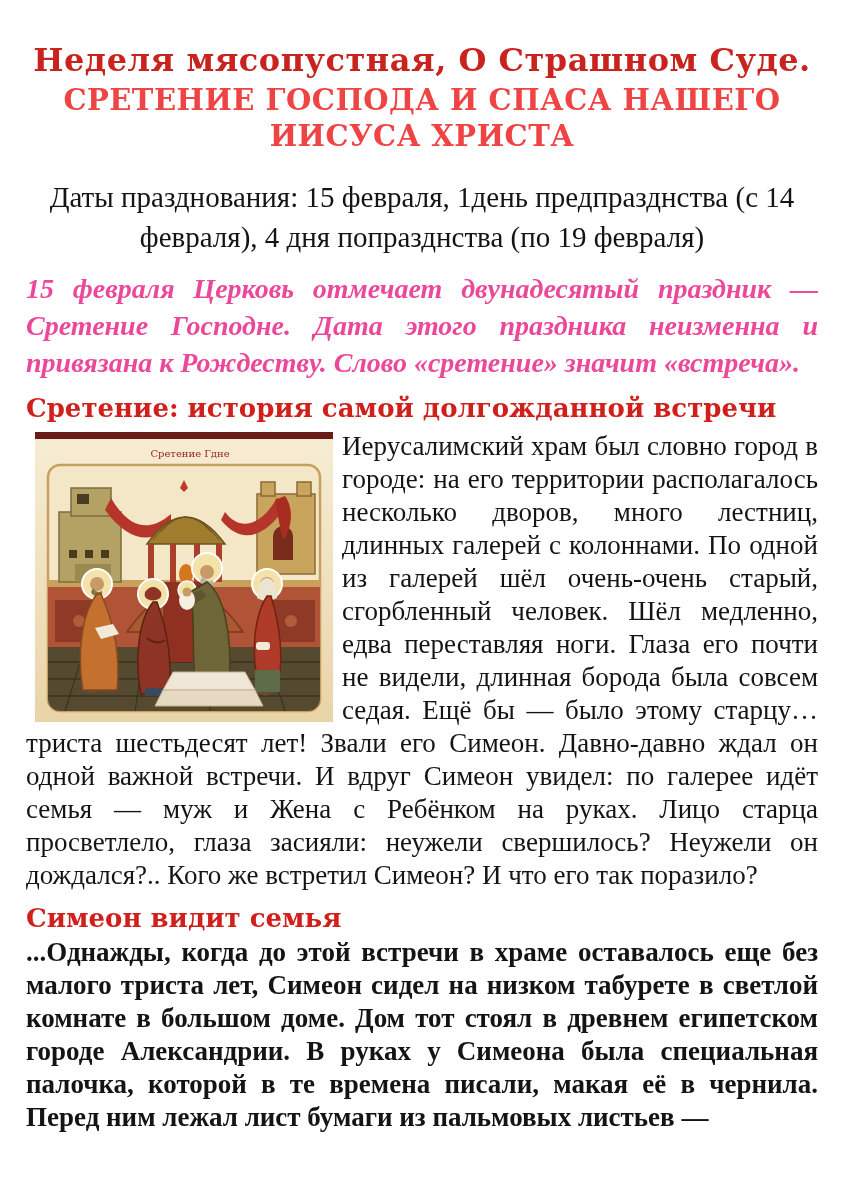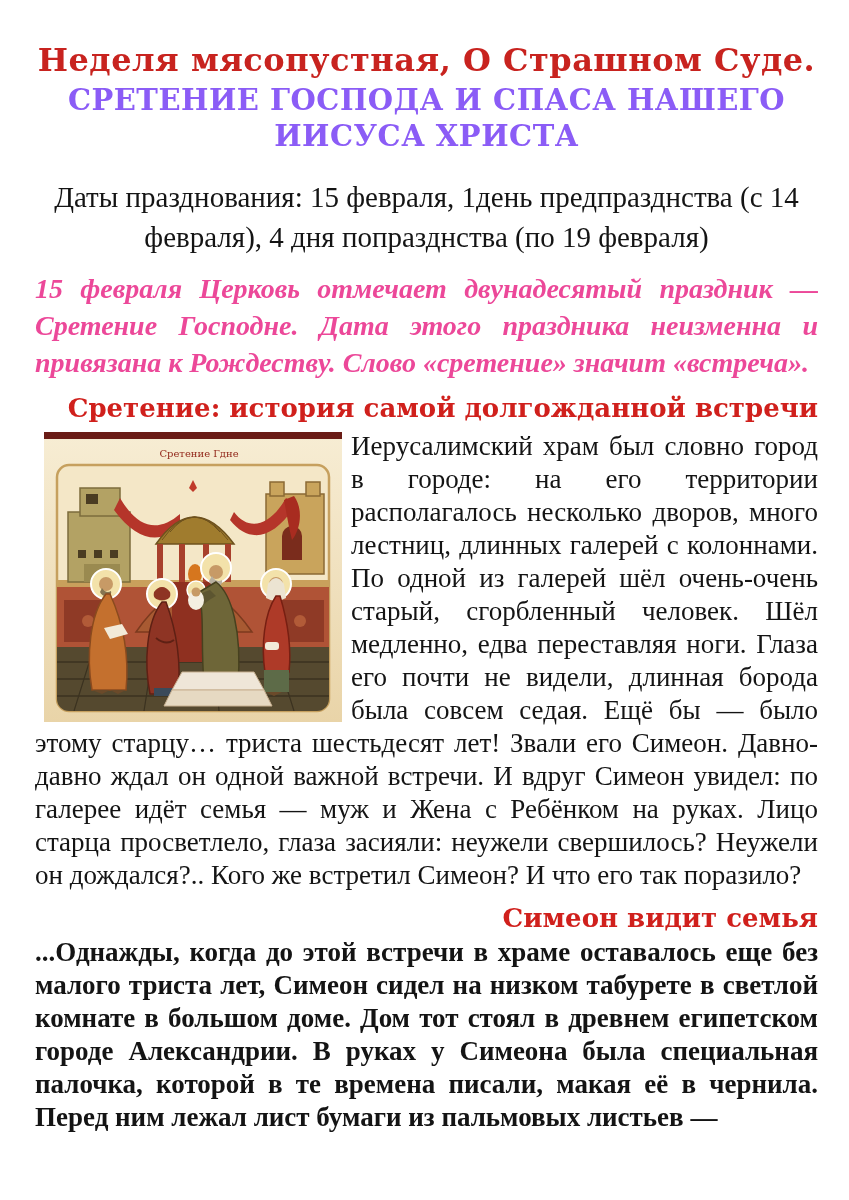--- a/index.html
+++ b/index.html
@@ -6,21 +6,21 @@
   html, body { background: #ffffff; }
   .page {
     position: relative;
     width: 849px;
     height: 1200px;
     margin: 0 auto;
     background: #ffffff;
     font-family: "Liberation Serif", serif;
     color: #141414;
     overflow: hidden;
-    padding: 42px 31px 0 35px;
+    padding: 42px 31px 0 26px;
   }
   .h-main {
     text-align: center;
     color: #c8231f;
     font-family: "DejaVu Serif", serif;
     font-weight: bold;
     font-size: 32px;
     line-height: 1.15;
     letter-spacing: 0.5px;
   }
@@ -29,21 +29,21 @@
     color: #c8231f;
     font-family: "DejaVu Serif", serif;
     font-weight: bold;
     font-style: italic;
     font-size: 25px;
     margin-top: 5px;
     line-height: 1.1;
   }
   .h-feast {
     text-align: center;
-    color: #8b5cf6;
+    color: #ef4444;
     font-family: "DejaVu Serif", serif;
     font-weight: bold;
     font-size: 29px;
     line-height: 1.24;
     letter-spacing: 0.5px;
     margin-top: 4px;
   }
   .dates {
     text-align: center;
     font-size: 29px;
@@ -53,21 +53,21 @@
   .lead {
     color: #ec4899;
     font-weight: bold;
     font-style: italic;
     font-size: 28px;
     line-height: 1.32;
     text-align: justify;
     margin-top: 14px;
   }
   .section-h {
-    text-align: right;
+    text-align: left;
     color: #d0201c;
     font-family: "DejaVu Serif", serif;
     font-weight: bold;
     font-size: 26px;
     line-height: 1.15;
     margin-top: 12px;
   }
   .story {
     font-size: 27px;
     line-height: 33px;

